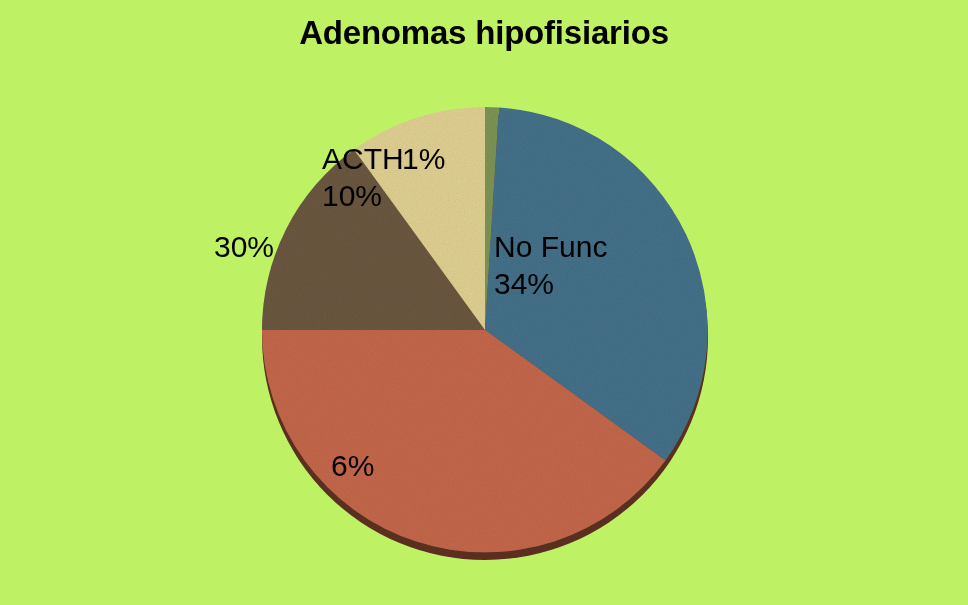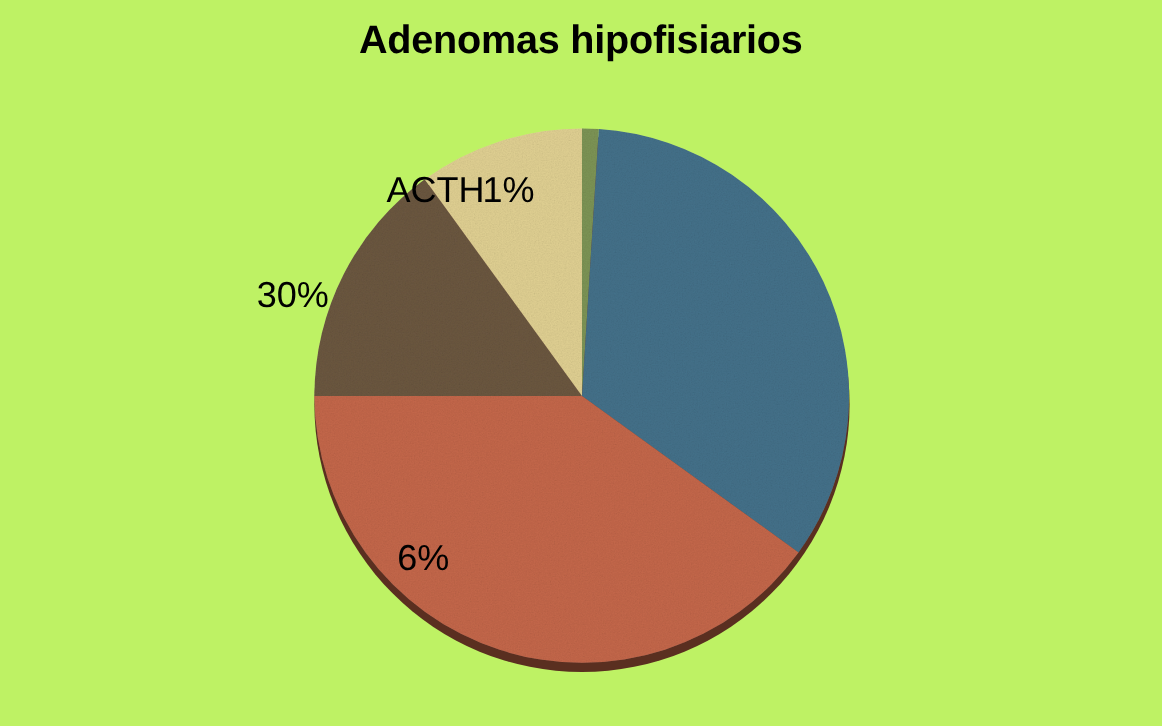--- a/index.html
+++ b/index.html
@@ -87,30 +87,35 @@
         <path d="M 223 223 L 403.42 353.41 A 223 223 0 0 1 0 223 Z" fill="#c4674a"></path>
 
         <path d="M 223 223 L 0 223 A 223 223 0 0 1 91.93 42.47 Z" fill="#6b5740"></path>
 
         <path d="M 223 223 L 91.93 42.47 A 223 223 0 0 1 223 0 Z" fill="#e0d092"></path>
       </g>
     </svg>
 
   </div>
 
+  <div class="slice-label" id="label-no-func" style="left: 494px; top: 228px; width: 220px; color: rgb(0, 0, 0);">
+    <span class="lbl-name">No Func</span>
+    <span class="lbl-val">34%</span>
+  </div>
 
   <div class="slice-label" id="label-prl" style="left: 331px; top: 447px; width: 220px; color: rgb(0, 0, 0);">
     <span class="lbl-val">6%</span>
   </div>
 
   <div class="slice-label" id="label-gh" style="left: 214px; top: 228px; width: 220px; color: rgb(0, 0, 0);">
     <span class="lbl-val">30%</span>
   </div>
 
   <div class="slice-label" id="label-acth" style="left: 322px; top: 140px; width: 220px; color: rgb(0, 0, 0);">
     <span class="lbl-name">ACTH</span>
+    <span class="lbl-val">10%</span>
   </div>
 
   <div class="slice-label" id="label-tsh" style="left: 402px; top: 140px; width: 220px; color: rgb(0, 0, 0);">
     <span class="lbl-val">1%</span>
   </div>
 
 </div>
 
 </body></html>

